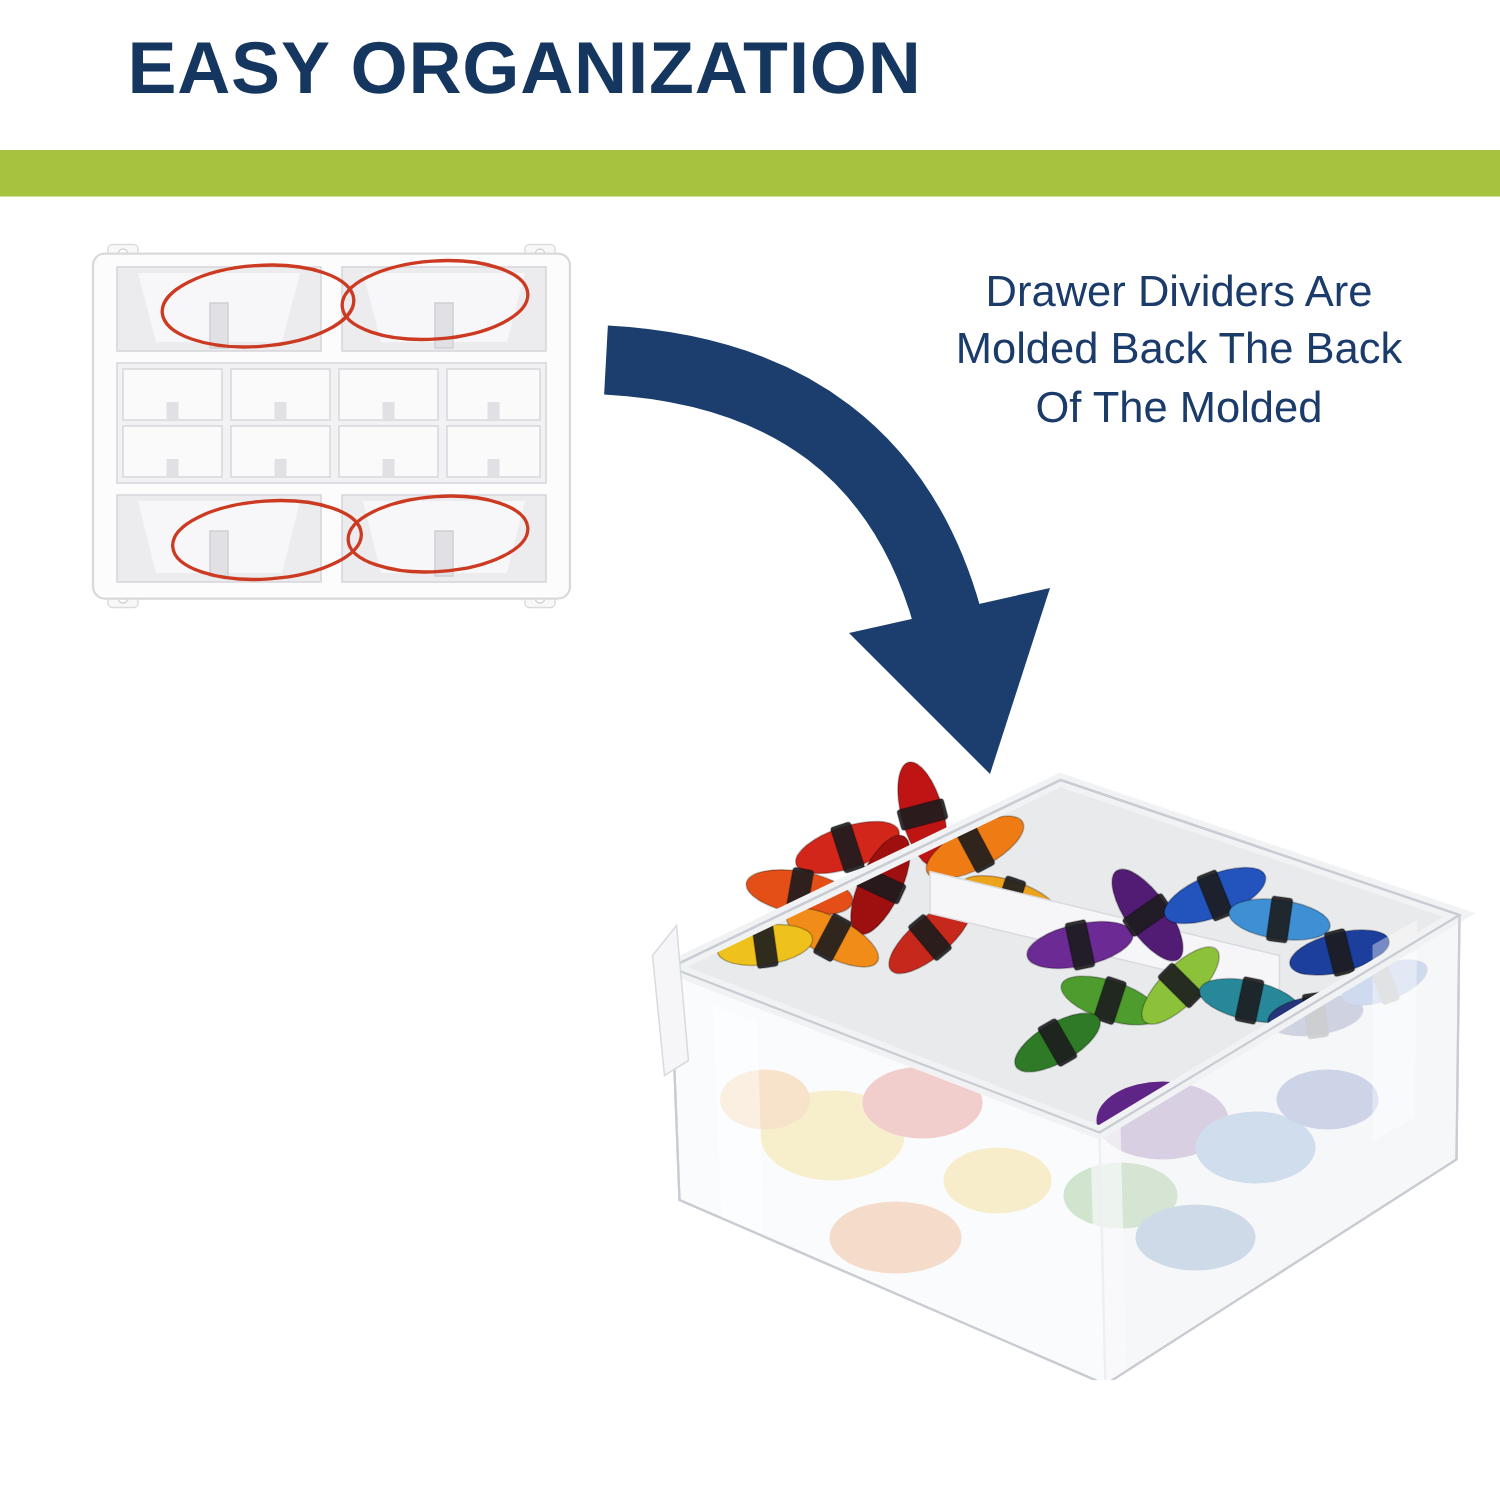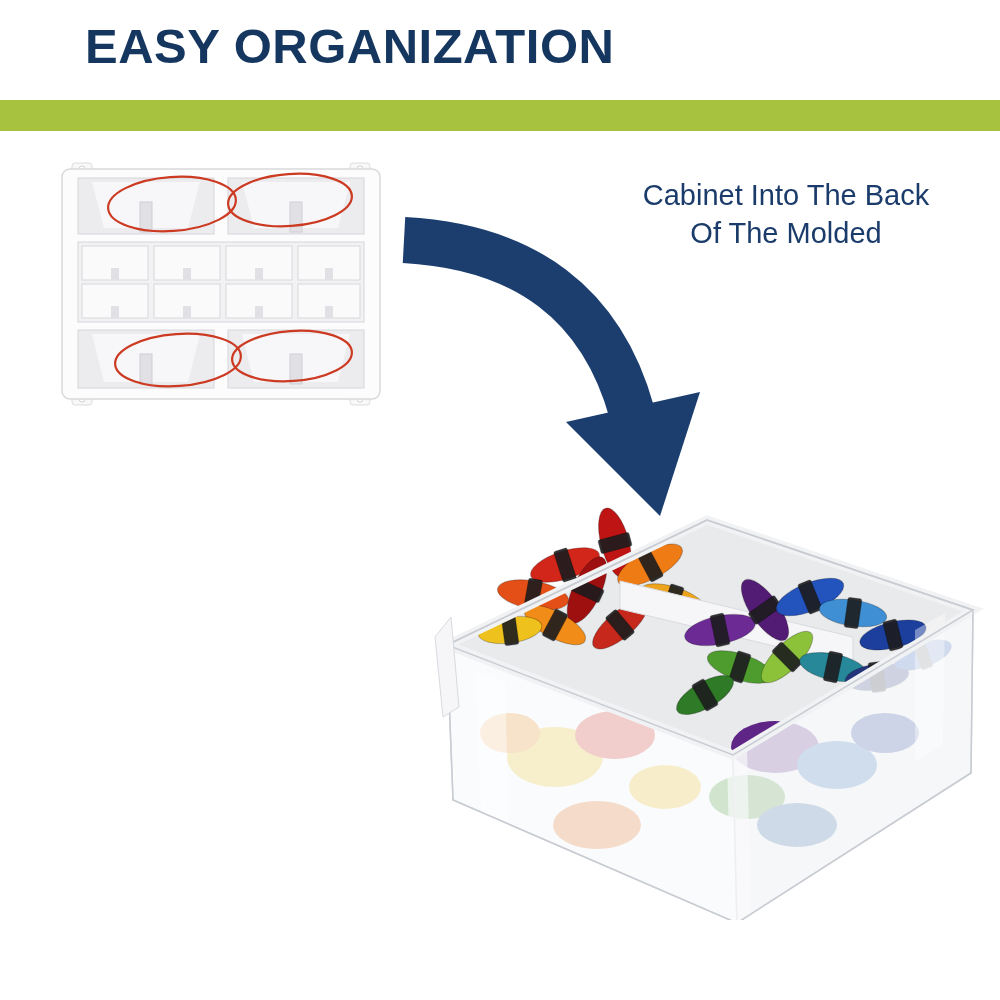--- a/index.html
+++ b/index.html
@@ -136,21 +136,22 @@
       <g fill="none" stroke="#cc3a22" stroke-width="2.2">
         <ellipse cx="112" cy="42" rx="64" ry="27" transform="rotate(-4 112 42)"></ellipse>
         <ellipse cx="230" cy="38" rx="62" ry="26" transform="rotate(-4 230 38)"></ellipse>
         <ellipse cx="118" cy="198" rx="63" ry="26" transform="rotate(-4 118 198)"></ellipse>
         <ellipse cx="232" cy="194" rx="60" ry="25" transform="rotate(-4 232 194)"></ellipse>
       </g>
     </svg>
   </div>
 
   <div class="callout">
-    <div>Cabinet Into The Back</div>
+    <div>Drawer Dividers Are</div>
+    <div>Molded Back The Back</div>
     <div>Of The Molded</div>
   </div>
 
   <div class="arrow-wrap">
     <svg width="360" height="340" viewBox="0 0 360 340">
       <path d="M 22 32 Q 205 42 250 205" stroke="#1b3e6f" stroke-width="46" fill="none"></path>
       <polygon points="184,214 318,184 278,308" fill="#1b3e6f"></polygon>
     </svg>
   </div>
 

